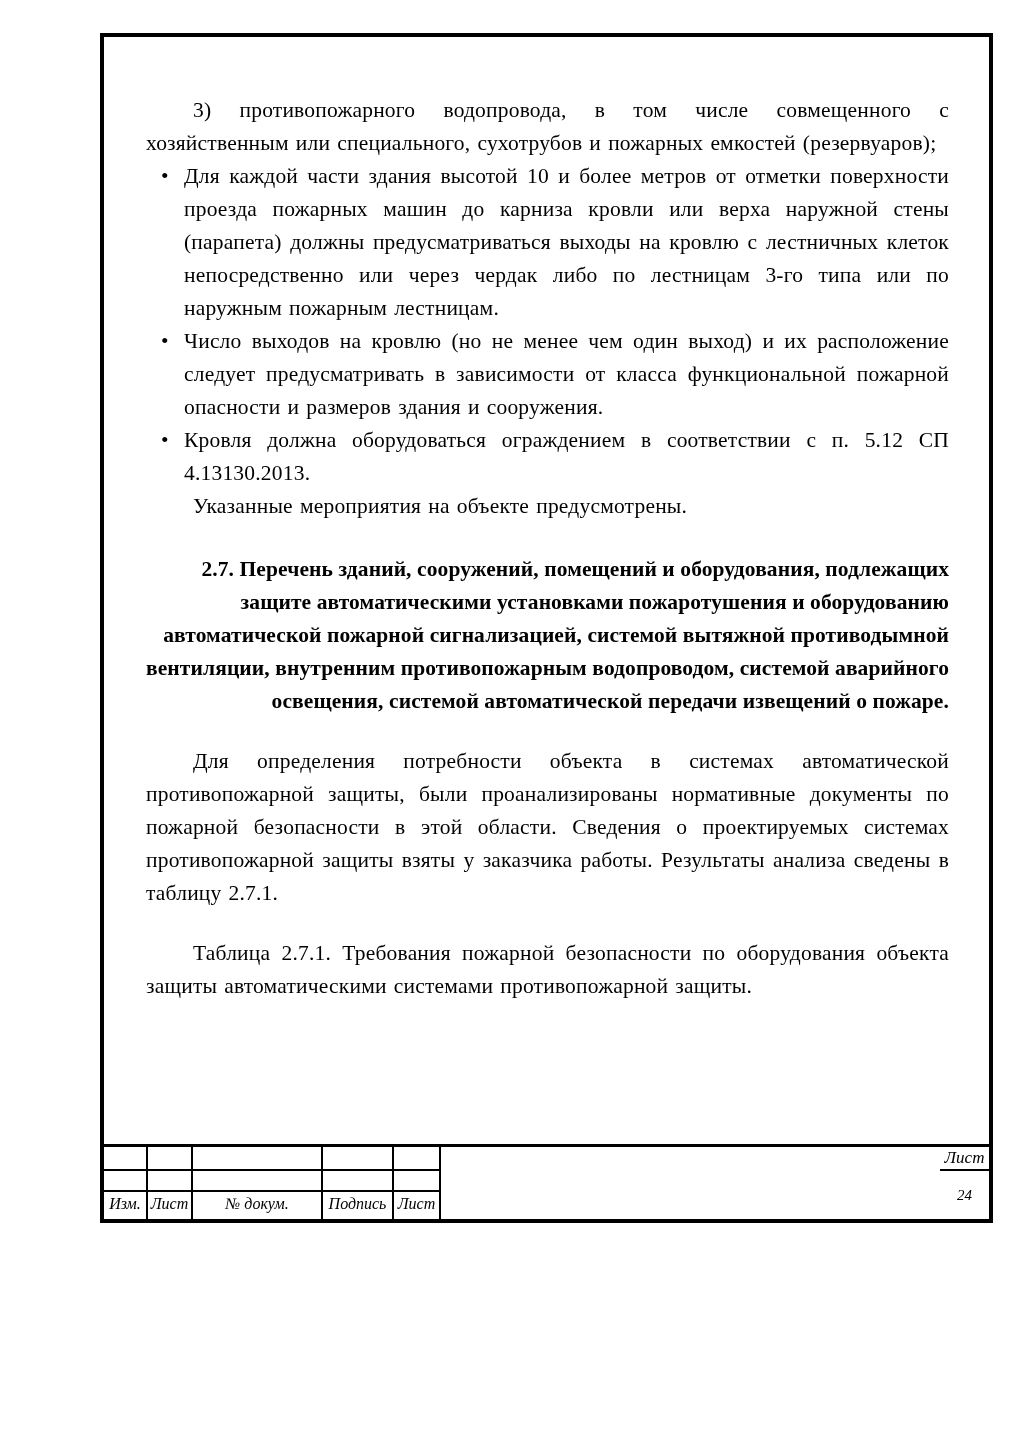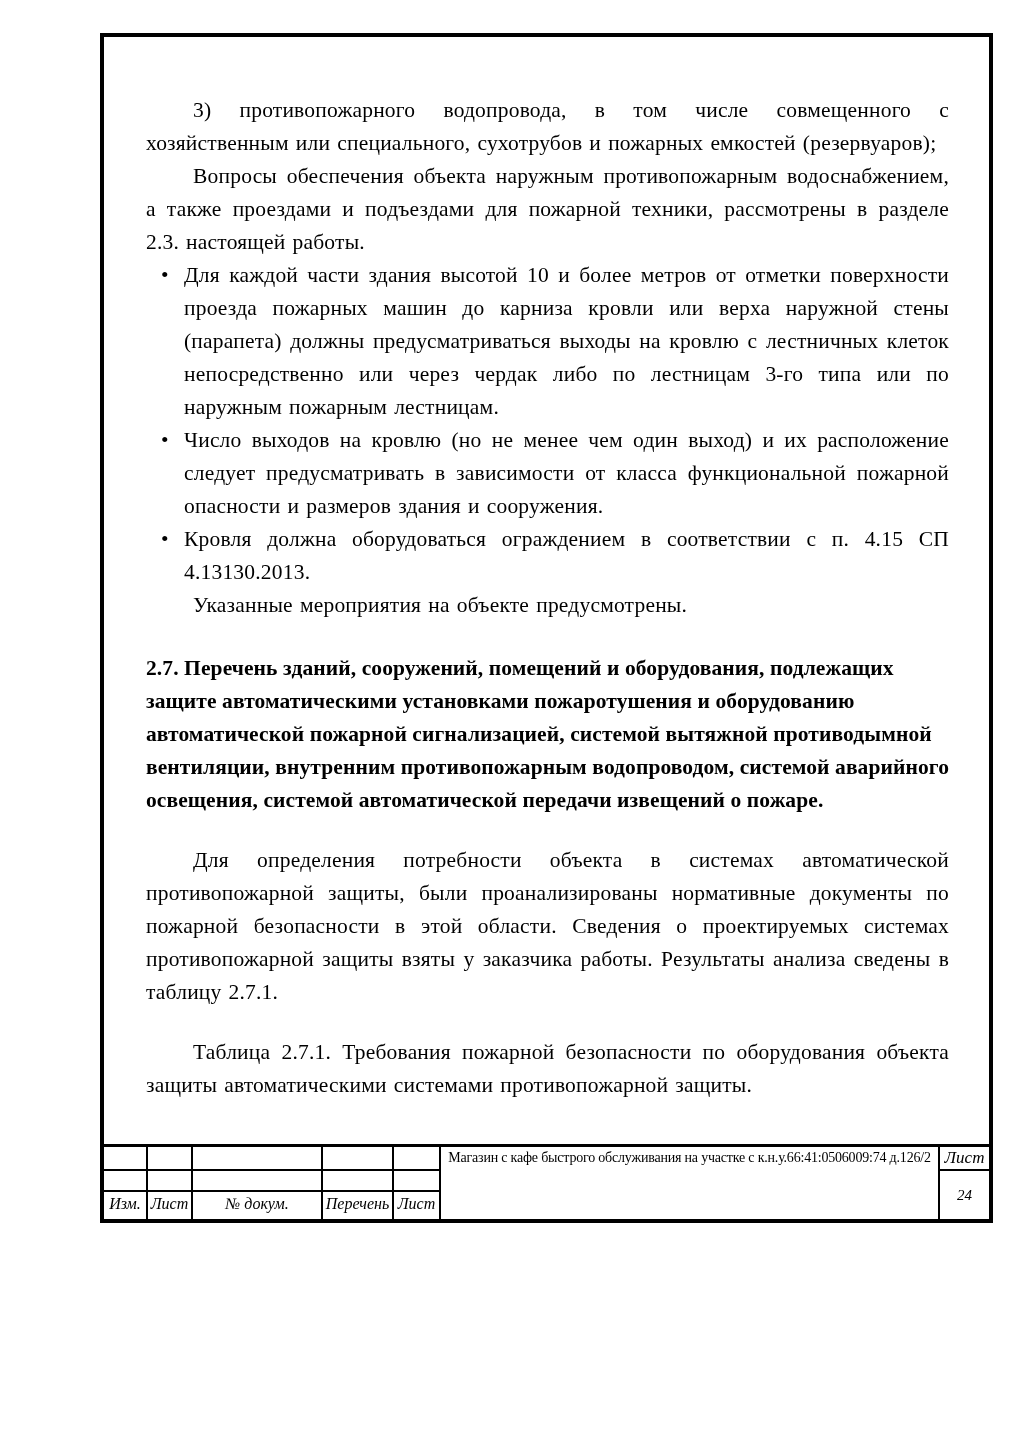--- a/index.html
+++ b/index.html
@@ -31,21 +31,21 @@
     overflow:hidden;
   }
   .para{margin:0;text-indent:47px;}
   .bullets{margin:0;}
   .bullet{position:relative;padding-left:38px;text-indent:0;}
   .bullet::before{content:"\2022";position:absolute;left:15px;top:0;}
   .note{margin:0;text-indent:47px;}
   .heading{
     margin:30px 0 0 0;
     font-size:21.5px;line-height:33px;
-    font-weight:bold;text-align:left;text-indent:0;
+    font-weight:bold;text-align:right;text-indent:0;
     letter-spacing:0.1px;word-spacing:0;
   }
   .spaced{margin-top:27px;}
 
   
   .tb{
     position:absolute;left:0;bottom:0;width:100%;height:75px;
     box-sizing:border-box;
     border-top:3px solid #000;
     display:grid;
@@ -82,26 +82,25 @@
     font-style:italic;font-size:15px;
   }
 </style>
 </head>
 <body>
 
 <div class="frame">
 
   <div class="content">
     <p class="para">3) противопожарного водопровода, в том числе совмещенного с хозяйственным или специального, сухотрубов и пожарных емкостей (резервуаров);</p>
-    <p class="para">Вопросы обеспечения объекта наружным противопожарным водоснабжением, а также проездами и подъездами для пожарной техники, рассмотрены в разделе 2.3. настоящей работы.</p>
 
     <div class="bullets">
       <div class="bullet">Для каждой части здания высотой 10 и более метров от отметки поверхности проезда пожарных машин до карниза кровли или верха наружной стены (парапета)  должны предусматриваться выходы на кровлю с лестничных клеток непосредственно или через чердак либо по лестницам 3-го типа или по наружным пожарным лестницам.</div>
       <div class="bullet">Число выходов на кровлю (но не менее чем один выход) и их расположение следует предусматривать в зависимости от класса функциональной пожарной опасности и размеров здания и сооружения.</div>
-      <div class="bullet">Кровля должна оборудоваться ограждением в соответствии с п. 4.15 СП 4.13130.2013.</div>
+      <div class="bullet">Кровля должна оборудоваться ограждением в соответствии с п. 5.12 СП 4.13130.2013.</div>
     </div>
 
     <p class="note">Указанные мероприятия на объекте предусмотрены.</p>
 
     <h2 class="heading">2.7. Перечень зданий, сооружений, помещений и оборудования, подлежащих защите автоматическими установками пожаротушения и оборудованию автоматической пожарной сигнализацией, системой вытяжной противодымной вентиляции, внутренним противопожарным водопроводом, системой аварийного освещения, системой автоматической передачи извещений о пожаре.</h2>
 
     <p class="para spaced">Для определения потребности объекта в системах автоматической противопожарной защиты, были проанализированы нормативные документы по пожарной безопасности в этой области. Сведения о проектируемых системах противопожарной защиты взяты у заказчика работы. Результаты анализа сведены в таблицу 2.7.1.</p>
     <p class="para spaced">Таблица 2.7.1. Требования пожарной безопасности по оборудования объекта защиты автоматическими системами противопожарной защиты.</p>
   </div>
 
@@ -114,21 +113,20 @@
 
     <div class="cell e r2 cc1"></div>
     <div class="cell e r2 cc2"></div>
     <div class="cell e r2 cc3"></div>
     <div class="cell e r2 cc4"></div>
     <div class="cell e r2 cc5"></div>
 
     <div class="cell lab r3 cc1">Изм.</div>
     <div class="cell lab r3 cc2">Лист</div>
     <div class="cell lab r3 cc3">№ докум.</div>
-    <div class="cell lab r3 cc4">Перечень</div>
+    <div class="cell lab r3 cc4">Подпись</div>
     <div class="cell lab r3 cc5">Лист</div>
 
-    <div class="title-cell">Магазин с кафе быстрого обслуживания на участке с к.н.у.66:41:0506009:74 д.126/2</div>
     <div class="sheet-label">Лист</div>
     <div class="sheet-num">24</div>
   </div>
 
 </div>
 
 </body></html>

